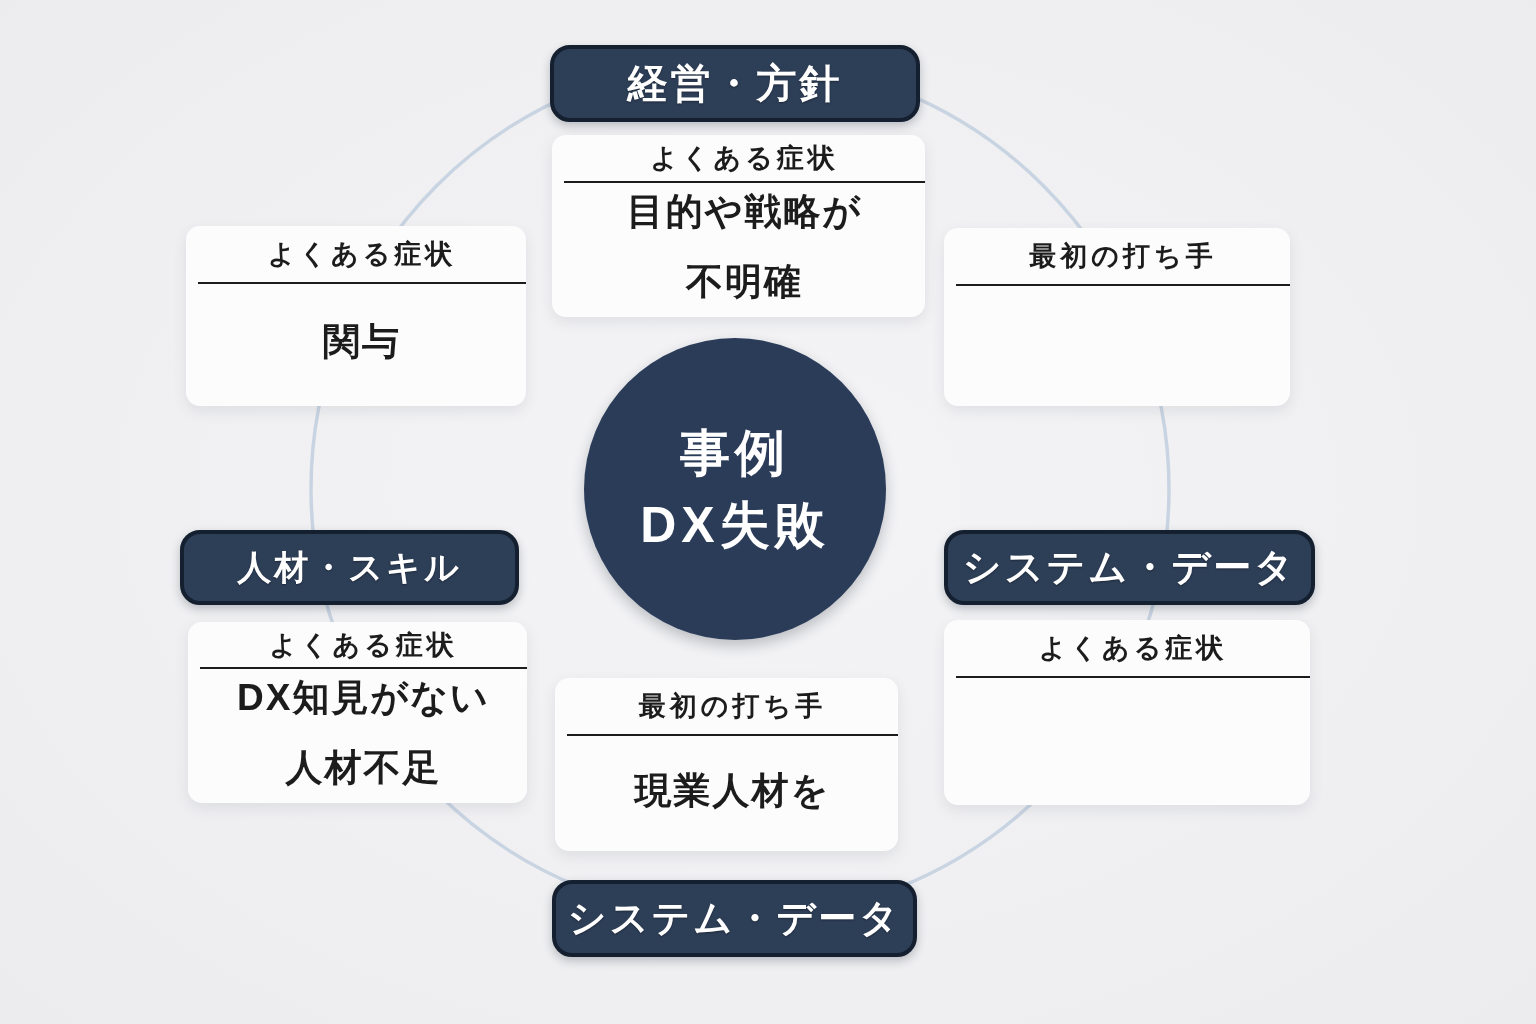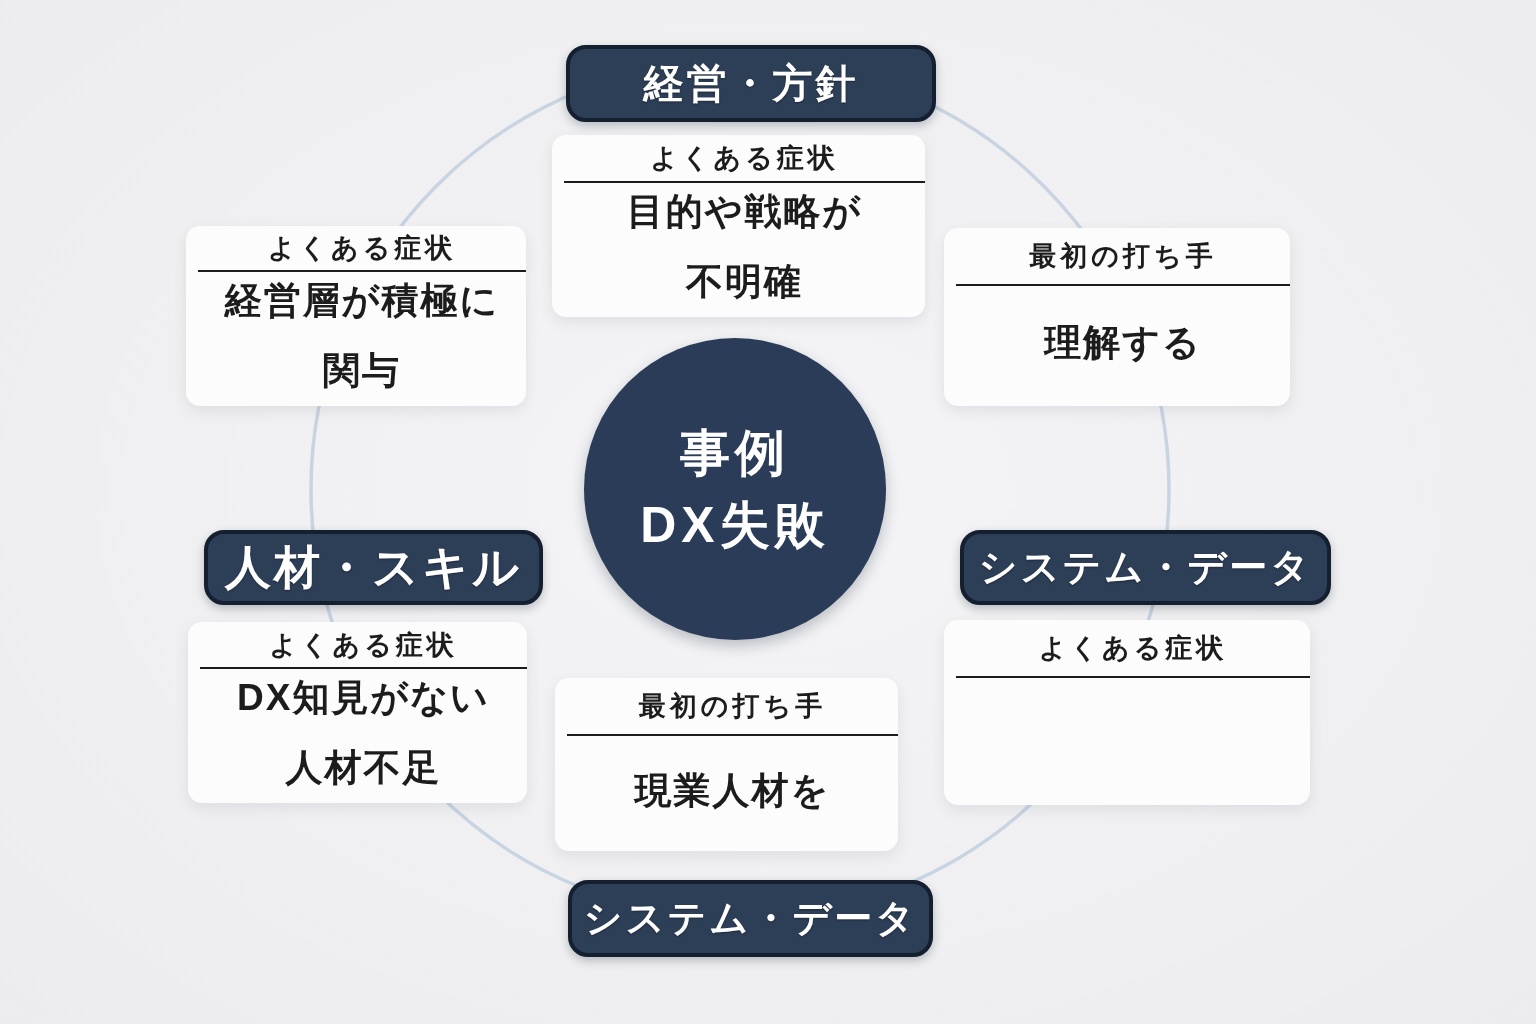--- a/index.html
+++ b/index.html
@@ -33,24 +33,23 @@
     border-radius: 20px;
     color: #ffffff;
     font-weight: bold;
     font-size: 40px;
     letter-spacing: 3px;
     display: flex;
     align-items: center;
     justify-content: center;
     box-shadow: 0 4px 10px rgba(20, 31, 48, 0.25);
     text-shadow: 0 1px 2px rgba(0,0,0,0.35);
-    margin-left: 16px;
   }
   .pill-top    { left: 550px; top: 45px;  width: 370px; height: 77px; }
-  .pill-left   { left: 188px; top: 530px; width: 339px; height: 75px; font-size: 46px; }
+  .pill-left   { left: 180px; top: 530px; width: 339px; height: 75px; font-size: 34px; }
   .pill-right  { left: 944px; top: 530px; width: 371px; height: 75px; font-size: 38px; }
   .pill-bottom { left: 552px; top: 880px; width: 365px; height: 77px; font-size: 38px; }
 
   
   .center-circle {
     position: absolute;
     z-index: 2;
     left: 584px;
     top: 338px;
     width: 302px;
@@ -139,29 +138,27 @@
     <div class="card-header">よくある症状</div>
     <div class="card-body">
       <span>目的や戦略が</span>
       <span>不明確</span>
     </div>
   </div>
 
   <div class="card card-left-top">
     <div class="card-header">よくある症状</div>
     <div class="card-body">
-      <span>経営層が積極に</span>
       <span>関与</span>
     </div>
   </div>
 
   <div class="card card-right-top">
     <div class="card-header">最初の打ち手</div>
     <div class="card-body">
-      <span>理解する</span>
     </div>
   </div>
 
   <div class="card card-left-bottom">
     <div class="card-header">よくある症状</div>
     <div class="card-body">
       <span>DX知見がない</span>
       <span>人材不足</span>
     </div>
   </div>

